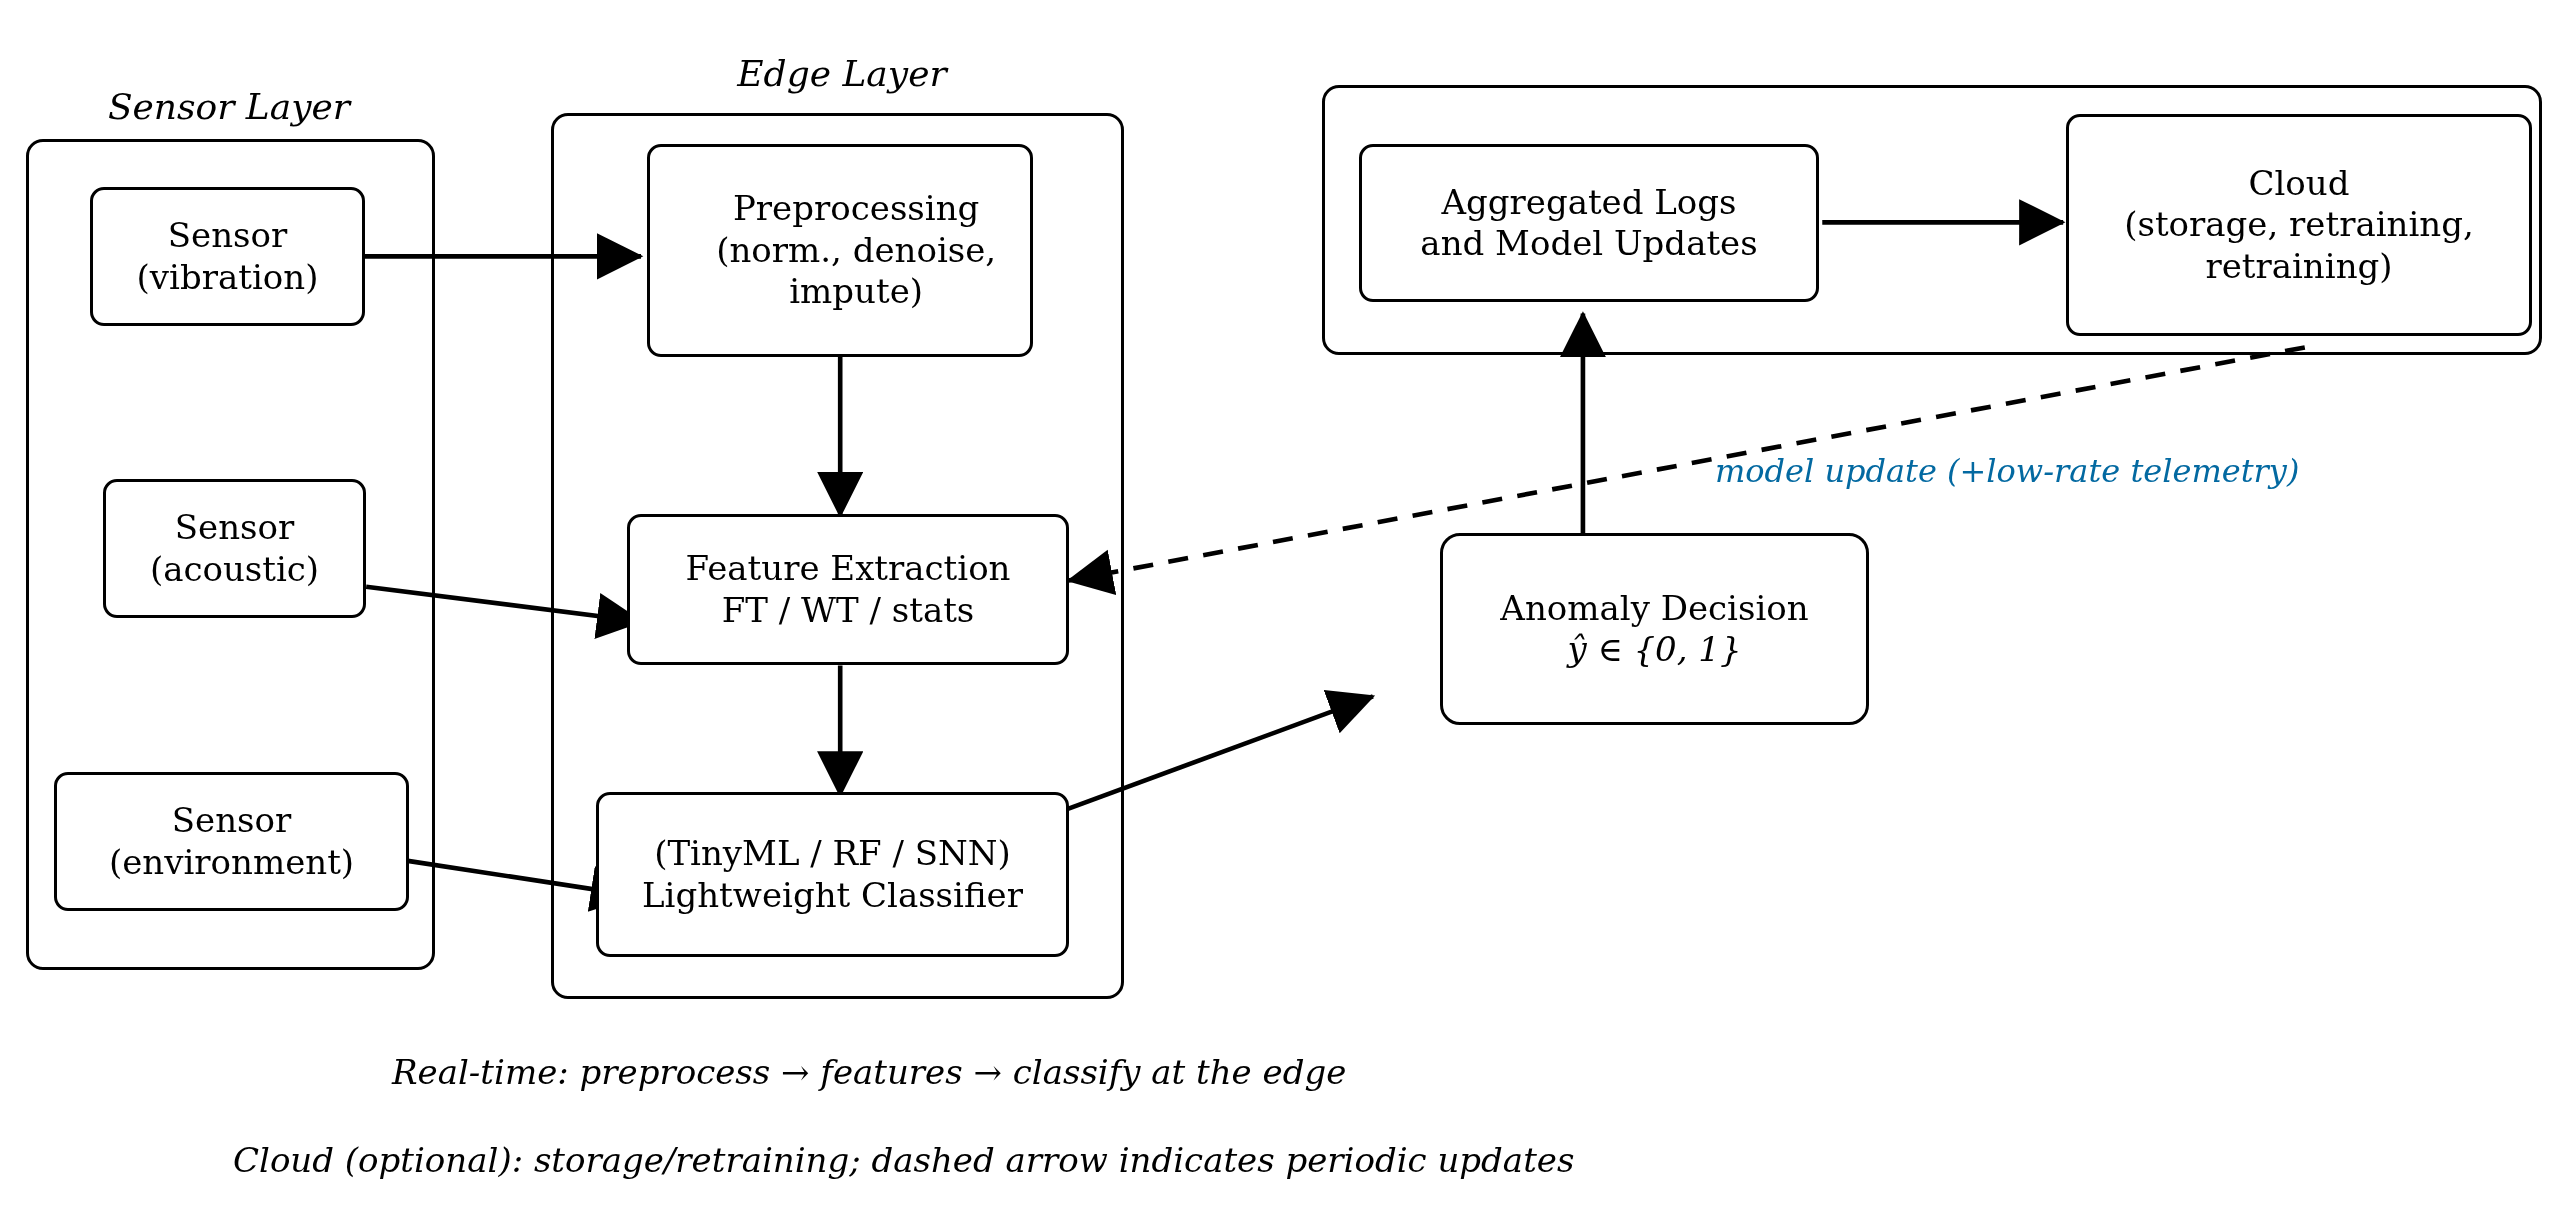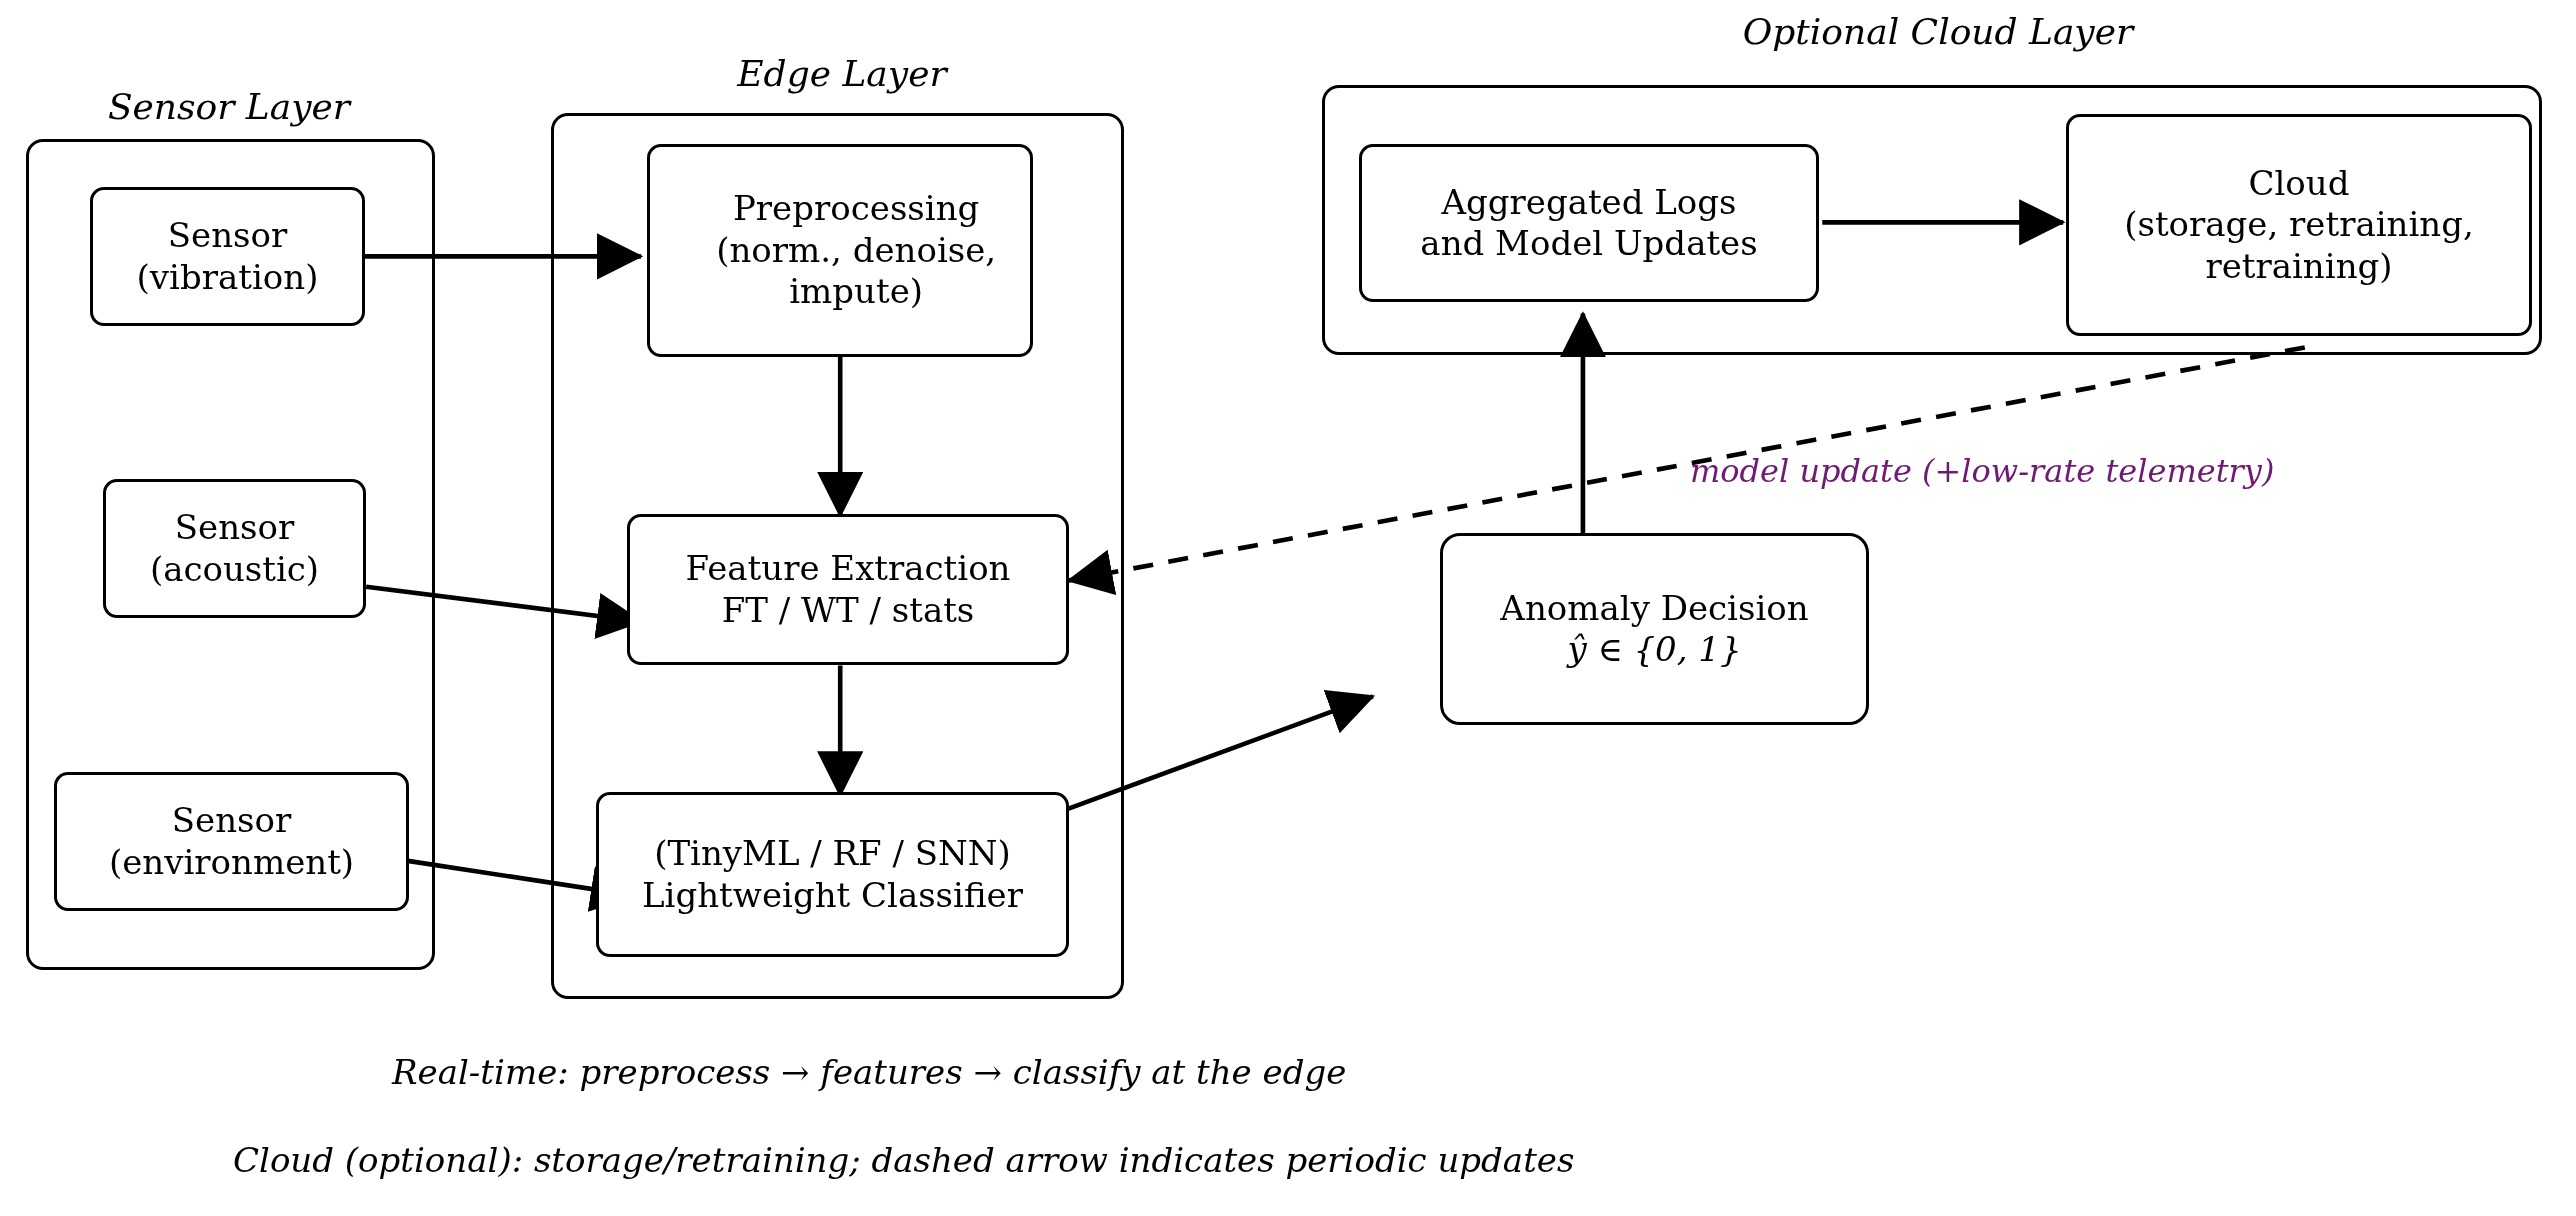--- a/index.html
+++ b/index.html
@@ -58,22 +58,23 @@
     font-style: italic;
     color: #000000;
     white-space: nowrap;
     text-align: center;
     transform: translateX(-50%);
   }
   
   .edge-label {
     position: absolute;
     font-style: italic;
-    color: #701a75;
+    color: #0369a1;
     white-space: nowrap;
+    margin-left: 25px;
   }
   
   .caption {
     position: absolute;
     font-style: italic;
     color: #000000;
     white-space: nowrap;
   }
   .f46 { font-size: 36px; }
   .f44 { font-size: 34px; }
@@ -111,21 +112,20 @@
 
     <line x1="2360" y1="288" x2="2672" y2="288" stroke="#000000" stroke-width="6" marker-end="url(#ah)"></line>
 
     <line x1="2985" y1="450" x2="1384" y2="752" stroke="#000000" stroke-width="6" stroke-dasharray="26 20" marker-end="url(#ah2)"></line>
   </svg>
 
   <div class="layer-title f46" style="left:229px; top:86px;">Sensor Layer</div>
 
   <div class="layer-title f46" style="left:842px; top:53px;">Edge Layer</div>
 
-  <div class="layer-title f46" style="left:1938px; top:10.8px;">Optional Cloud Layer</div>
 
   <div class="layer-box" style="left:25.5px; top:139px; width:409px; height:831px;"></div>
 
   <div class="layer-box" style="left:551px; top:113px; width:573px; height:886px;"></div>
 
   <div class="layer-box" style="left:1322px; top:85px; width:1220px; height:270px;"></div>
 
   <div class="node f44" style="left:90px; top:187px; width:275px; height:139px;">
     <span class="ln">Sensor</span>
     <span class="ln">(vibration)</span>

